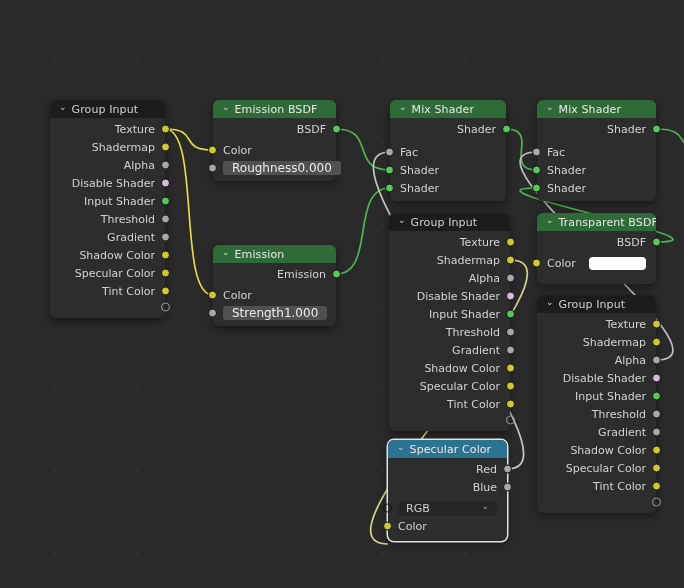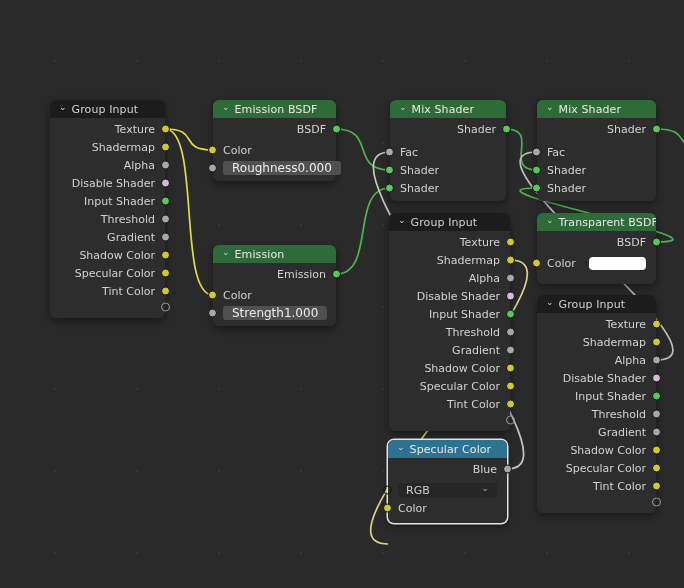--- a/index.html
+++ b/index.html
@@ -335,20 +335,24 @@
         </div>
       </div>
       <div class="node selected" style="left: 388px; top: 440px; width: 119px;">
         <div class="node-header" style="background: rgb(44, 114, 145);">
           <span class="chev">⌄</span>
           <span class="node-title" style="color: rgb(232, 232, 232);">Specular Color</span>
         </div>
         <div class="rows" style="padding-bottom: 6px;">
           <div class="row out">
             <span class="socket right" style="background: rgb(168, 168, 168);"></span>
+            <span class="lbl">Red</span>
+          </div>
+          <div class="row out">
+            <span class="socket right" style="background: rgb(168, 168, 168);"></span>
             <span class="lbl">Blue</span>
           </div>
           <div class="spacer" style="height: 3px;"></div>
           <div class="row">
             <span class="socket left"></span>
             <div class="selectbox">
               <span>RGB</span>
               <span class="chev">⌄</span>
             </div>
           </div>

